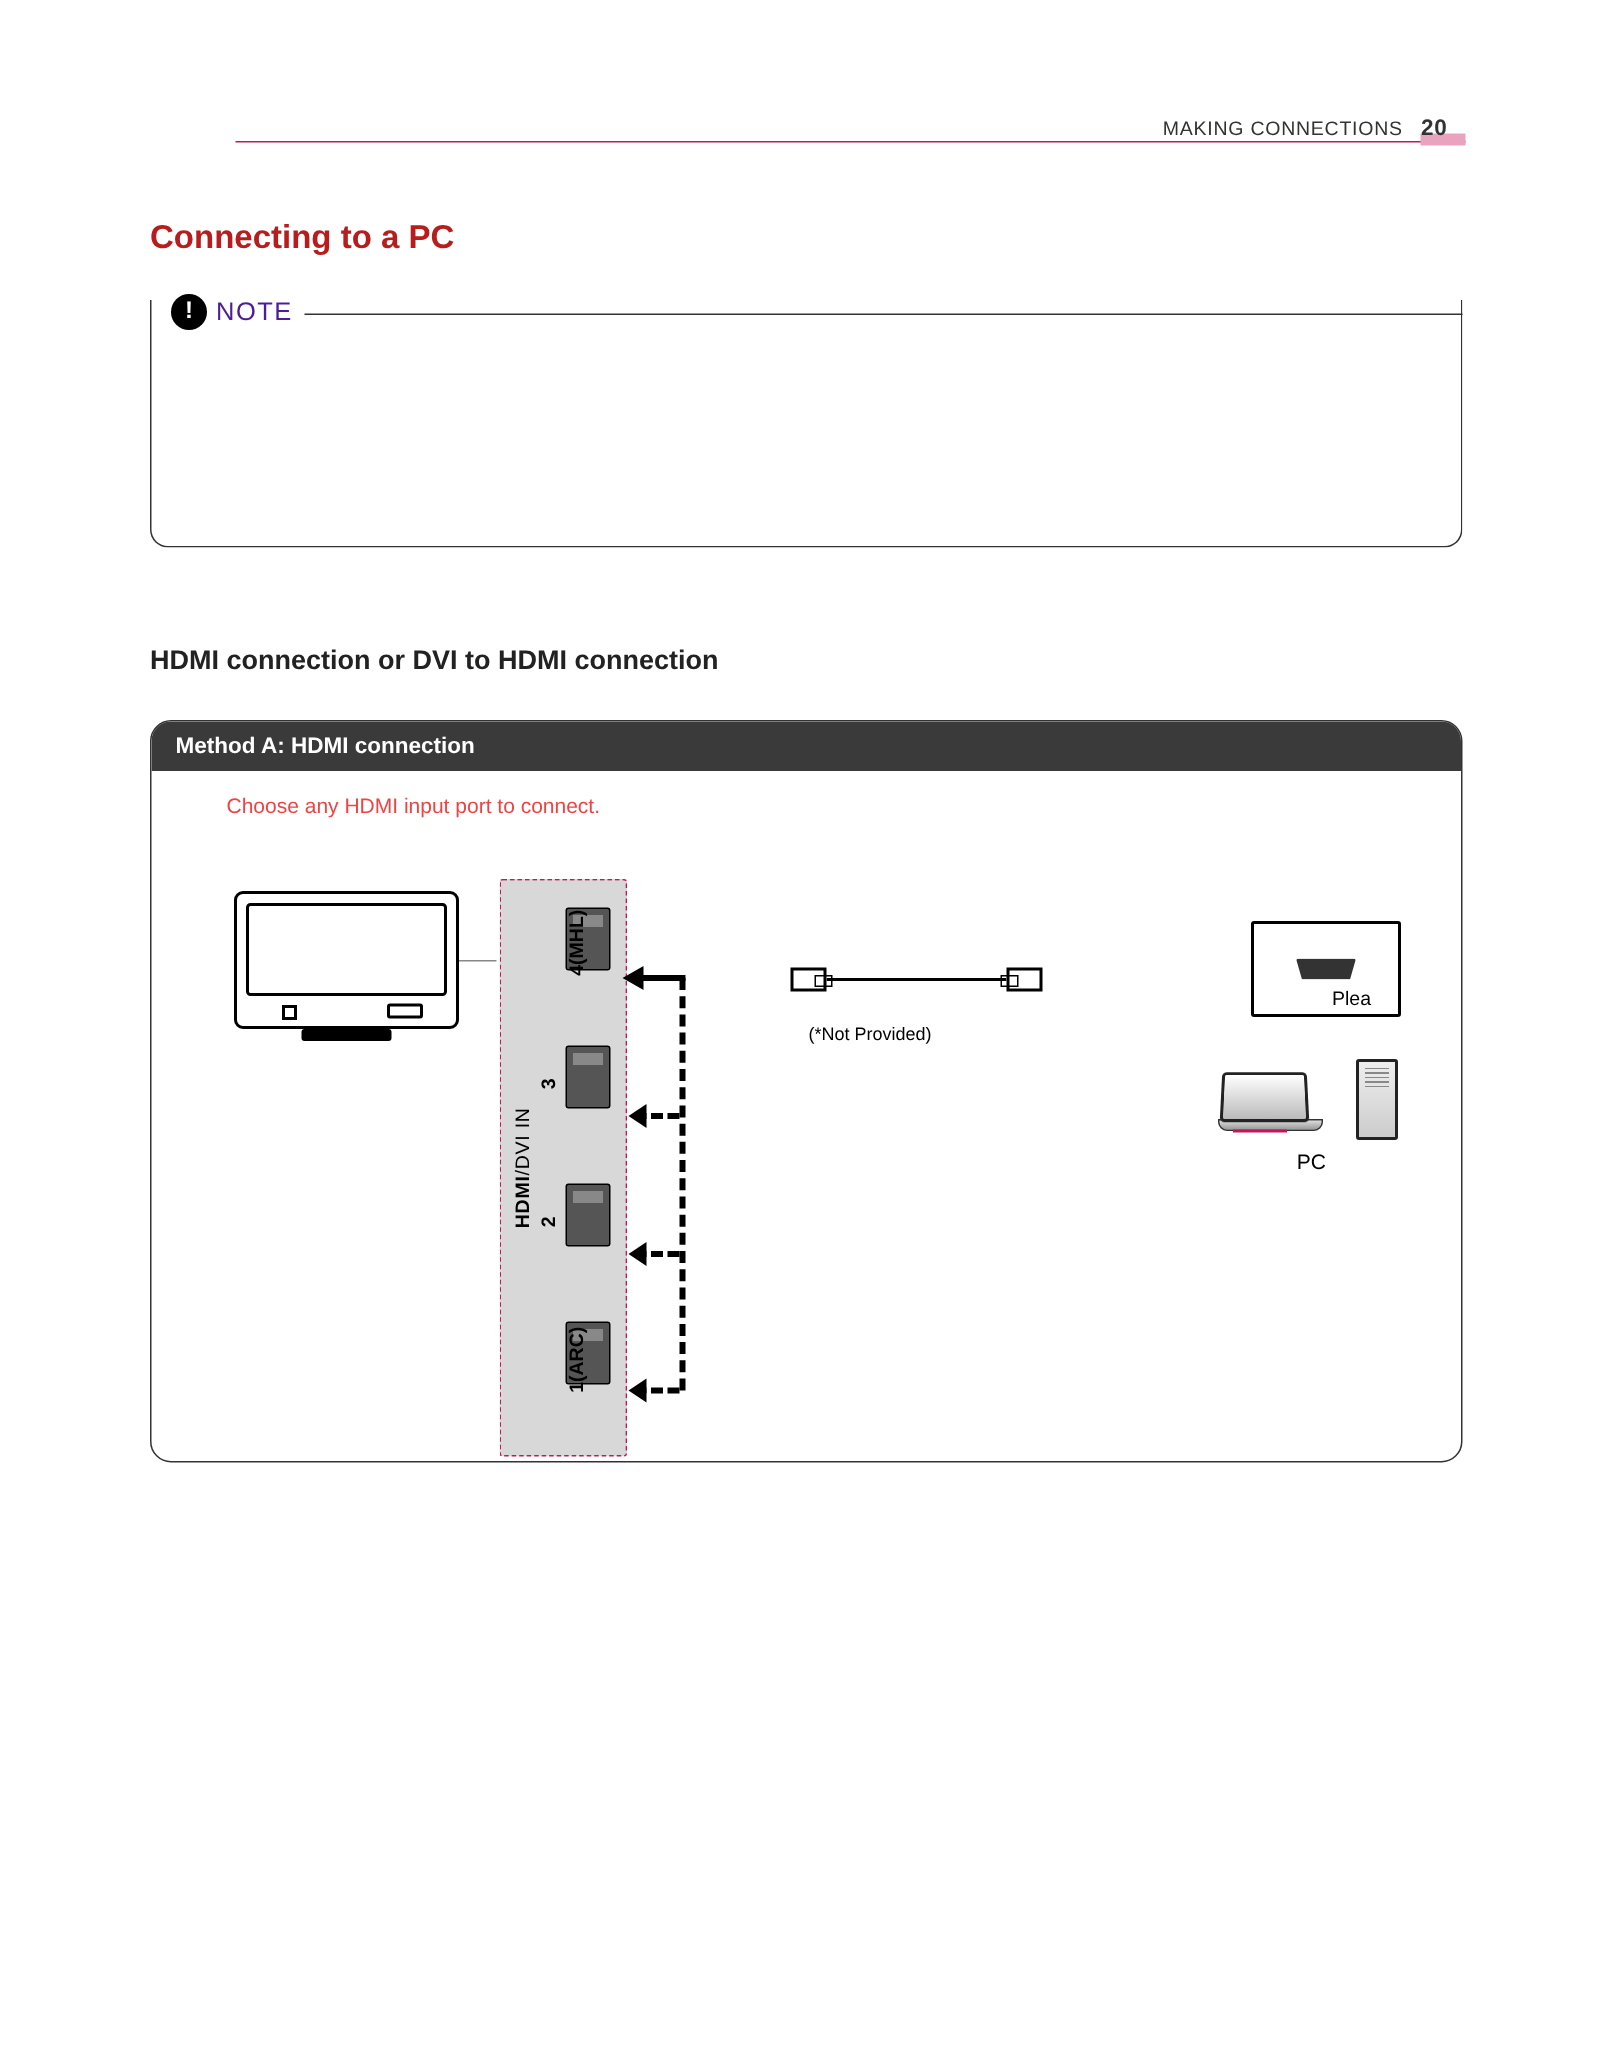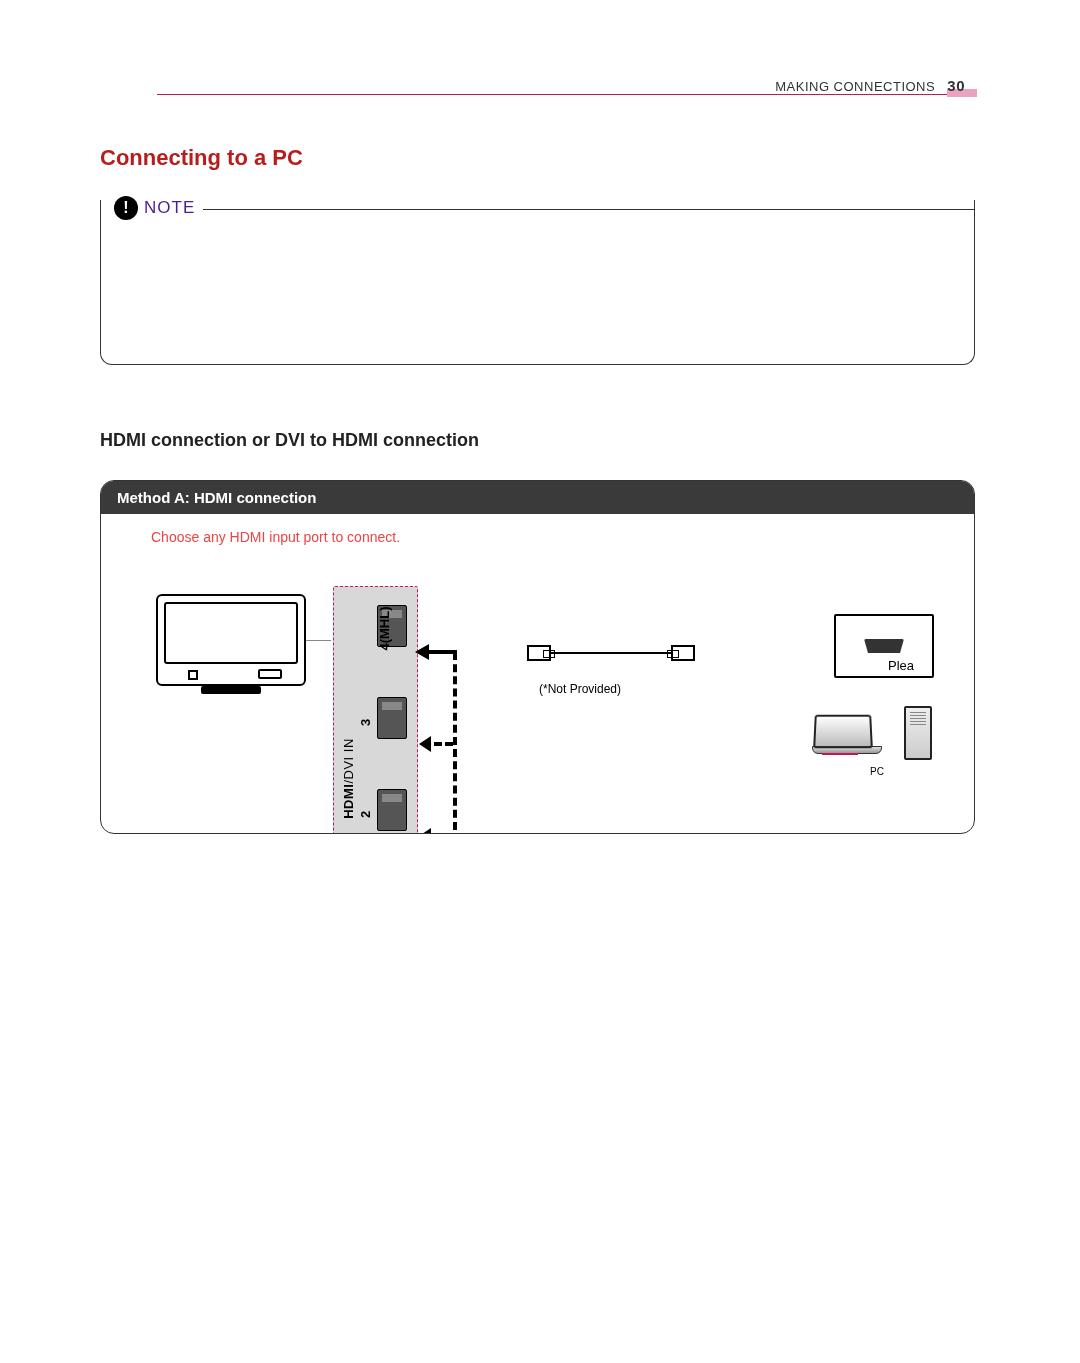--- a/index.html
+++ b/index.html
@@ -102,21 +102,21 @@
     font-size: 18px;
     font-weight: 600;
     color: #222;
     margin-top: 25px;
   }
   .method-box {
     position: absolute;
     top: 480px;
     left: 100px;
     right: 105px;
-    height: 354px;
+    height: 495px;
     border: 1px solid #333;
     border-radius: 14px;
     overflow: hidden;
   }
   .method-header {
     background: #3a3a3a;
     color: #fff;
     padding: 8px 16px;
     font-size: 15px;
     font-weight: 600;
@@ -388,32 +388,32 @@
   .tower::before {
     content: "";
     position: absolute;
     top: 4px; left: 4px; right: 4px; height: 14px;
     background: repeating-linear-gradient(#888 0 1px, transparent 1px 3px);
   }
   .pc-label {
     position: absolute;
     right: 90px;
     top: 252px;
-    font-size: 10px;
+    font-size: 14px;
     color: #000;
   }
 </style>
 </head>
 <body>
 
 <div class="header-line"></div>
 <div class="pink-tab"></div>
 <div class="header-text">
   <span>MAKING CONNECTIONS</span>
-  <span class="page-num">30</span>
+  <span class="page-num">20</span>
 </div>
 
 <div class="main-title">Connecting to a PC</div>
 
 <div class="note-label-wrap">
   <div class="note-icon">!</div>
   <div class="note-label">NOTE</div>
 </div>
 <div class="note-top-line"></div>
 <div class="note-box"></div>

